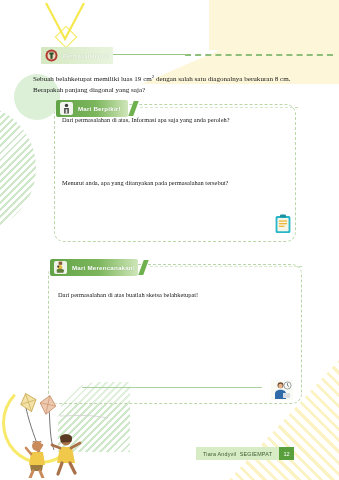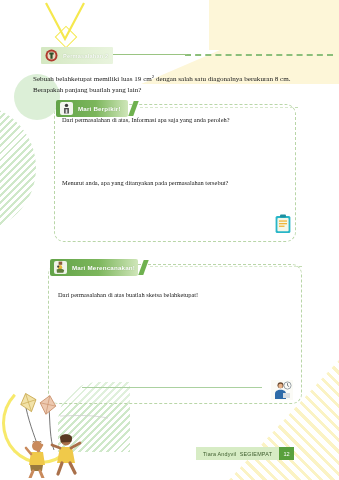--- a/index.html
+++ b/index.html
@@ -233,21 +233,21 @@
       <circle cx="6.5" cy="6.5" r="6" fill="#b03a2e"></circle>
       <circle cx="6.5" cy="6.5" r="4" fill="#e8d9c0"></circle>
       <path d="M4.3 3.4h4.4v2.2H7.6v4.1H5.4V5.6H4.3z" fill="#2f4f2a"></path>
     </svg>
     <span class="pill-lbl">Permasalahan 2</span>
   </div>
   <div id="pill-1-rule"></div>
 
   <div class="problem-text">
     <span>Sebuah belahketupat memiliki luas 19 cm</span><sup>2</sup><span> dengan salah satu diagonalnya berukuran 8 cm.</span>
-    <span>Berapakah panjang buatlah yang lain?</span>
+    <span>Berapakah panjang diagonal yang saja?</span>
   </div>
 
   <div class="pill dark" style="top:100px; left:56px; width:72px;">
     <svg class="pill-icon" viewBox="0 0 13 13">
       <rect width="13" height="13" fill="#f2f5ef"></rect>
       <circle cx="6.5" cy="3.4" r="1.7" fill="#3a3a3a"></circle>
       <path d="M4.1 6.0h4.8v5.4H4.1z" fill="#4b4b4b"></path>
       <path d="M5.6 7.2h1.8v4.2H5.6z" fill="#dddddd"></path>
     </svg>
     <span class="pill-lbl">Mari Berpikir!</span>

